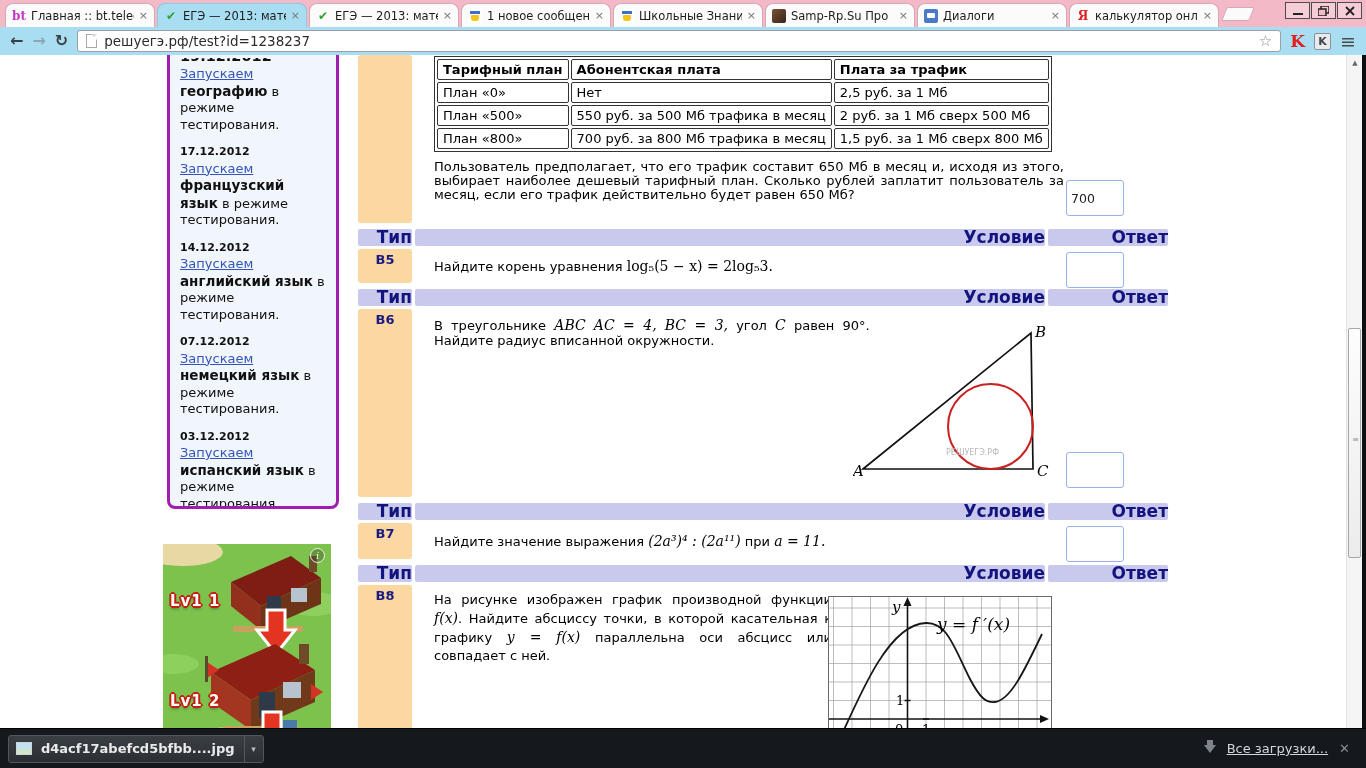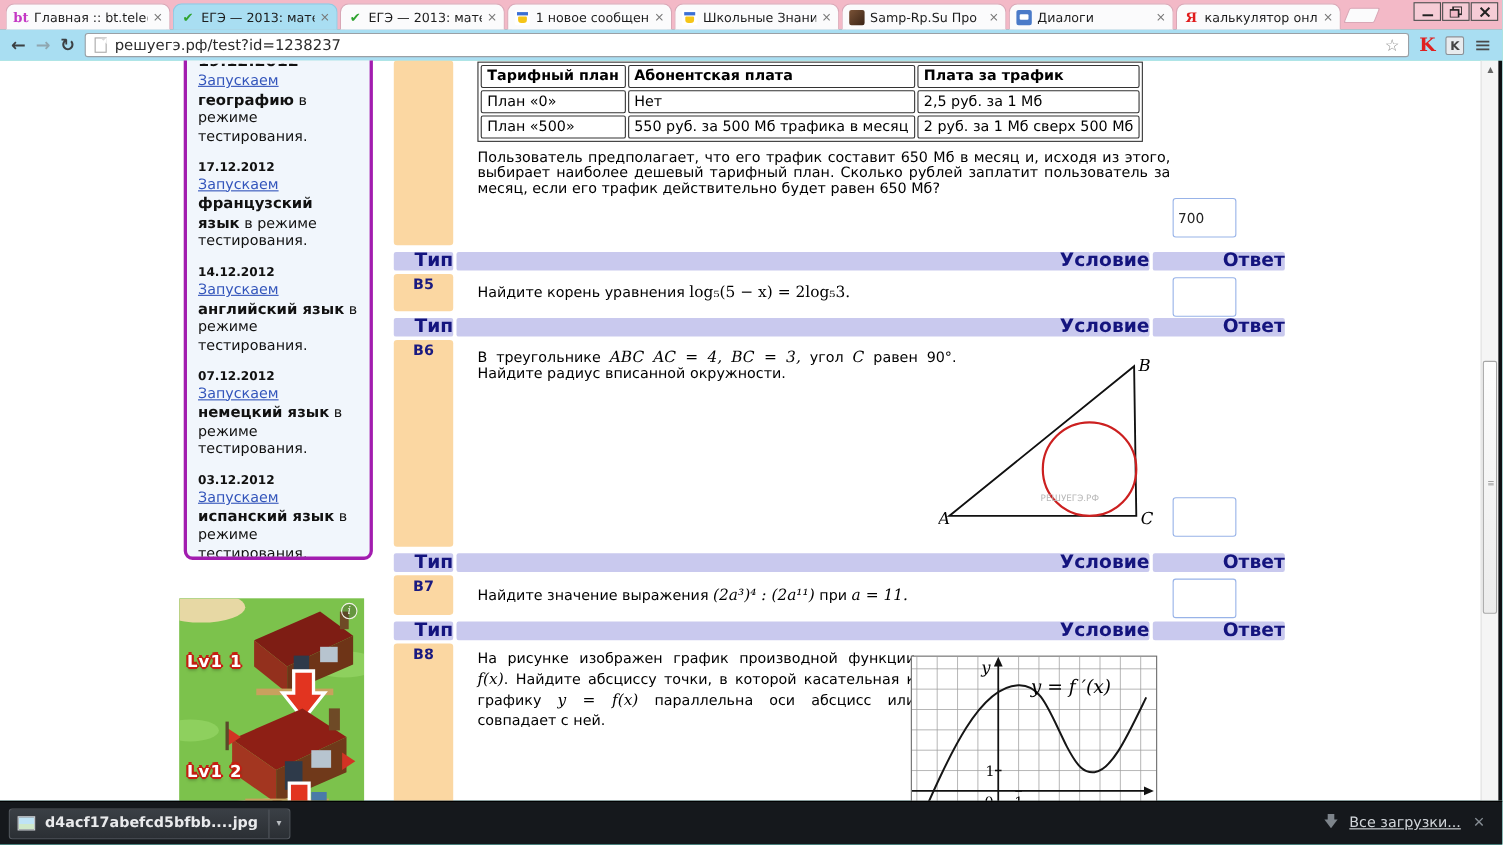--- a/index.html
+++ b/index.html
@@ -1,17 +1,17 @@
 <!DOCTYPE html>
 <html><head>
 <meta charset="utf-8">
 <style>
   * { margin:0; padding:0; box-sizing:border-box; }
   body { font-family:"DejaVu Sans", sans-serif; }
-  #root { position:relative; width:1366px; height:768px; background:#14b8a6; overflow:hidden; }
+  #root { position:relative; width:1366px; height:768px; background:#eab308; overflow:hidden; }
 
   
   .tabstrip { position:absolute; top:0; left:0; width:1366px; height:27px; background:#f3b9c7; }
   .tab { position:absolute; top:3px; height:24px; width:150px; border-radius:8px 8px 0 0;
          background:#fbfbfc; border:1px solid #d9a7b6; border-bottom:none;
          display:flex; align-items:center; padding:0 6px; gap:5px; cursor:default; }
   .tab.active { background:#a9def2; border-color:#8fc9e2; z-index:2; }
   .tab .title { flex:1; font-size:11.5px; color:#1c1c1c; white-space:nowrap; overflow:hidden; }
   .tab .tclose { font-size:11px; color:#777; line-height:10px; }
   .fav { width:14px; height:14px; flex-shrink:0; display:flex; align-items:center; justify-content:center; font-size:12px; }
@@ -290,20 +290,25 @@
             </tr>
             <tr>
               <td>План «0»</td>
               <td>Нет</td>
               <td>2,5 руб. за 1 Мб</td>
             </tr>
             <tr>
               <td>План «500»</td>
               <td>550 руб. за 500 Мб трафика в месяц</td>
               <td>2 руб. за 1 Мб сверх 500 Мб</td>
+            </tr>
+            <tr>
+              <td>План «800»</td>
+              <td>700 руб. за 800 Мб трафика в месяц</td>
+              <td>1,5 руб. за 1 Мб сверх 800 Мб</td>
             </tr>
           </tbody>
             </table>
           <div class="qpara">Пользователь предполагает, что его трафик составит 650 Мб в месяц и, исходя из этого, выбирает наиболее дешевый тарифный план. Сколько рублей заплатит пользователь за месяц, если его трафик действительно будет равен 650 Мб?</div>
         </div>
         <div class="anscol">
           <input class="answer" style="bottom: 7px;" value="700">
         </div>
       </div>
 

